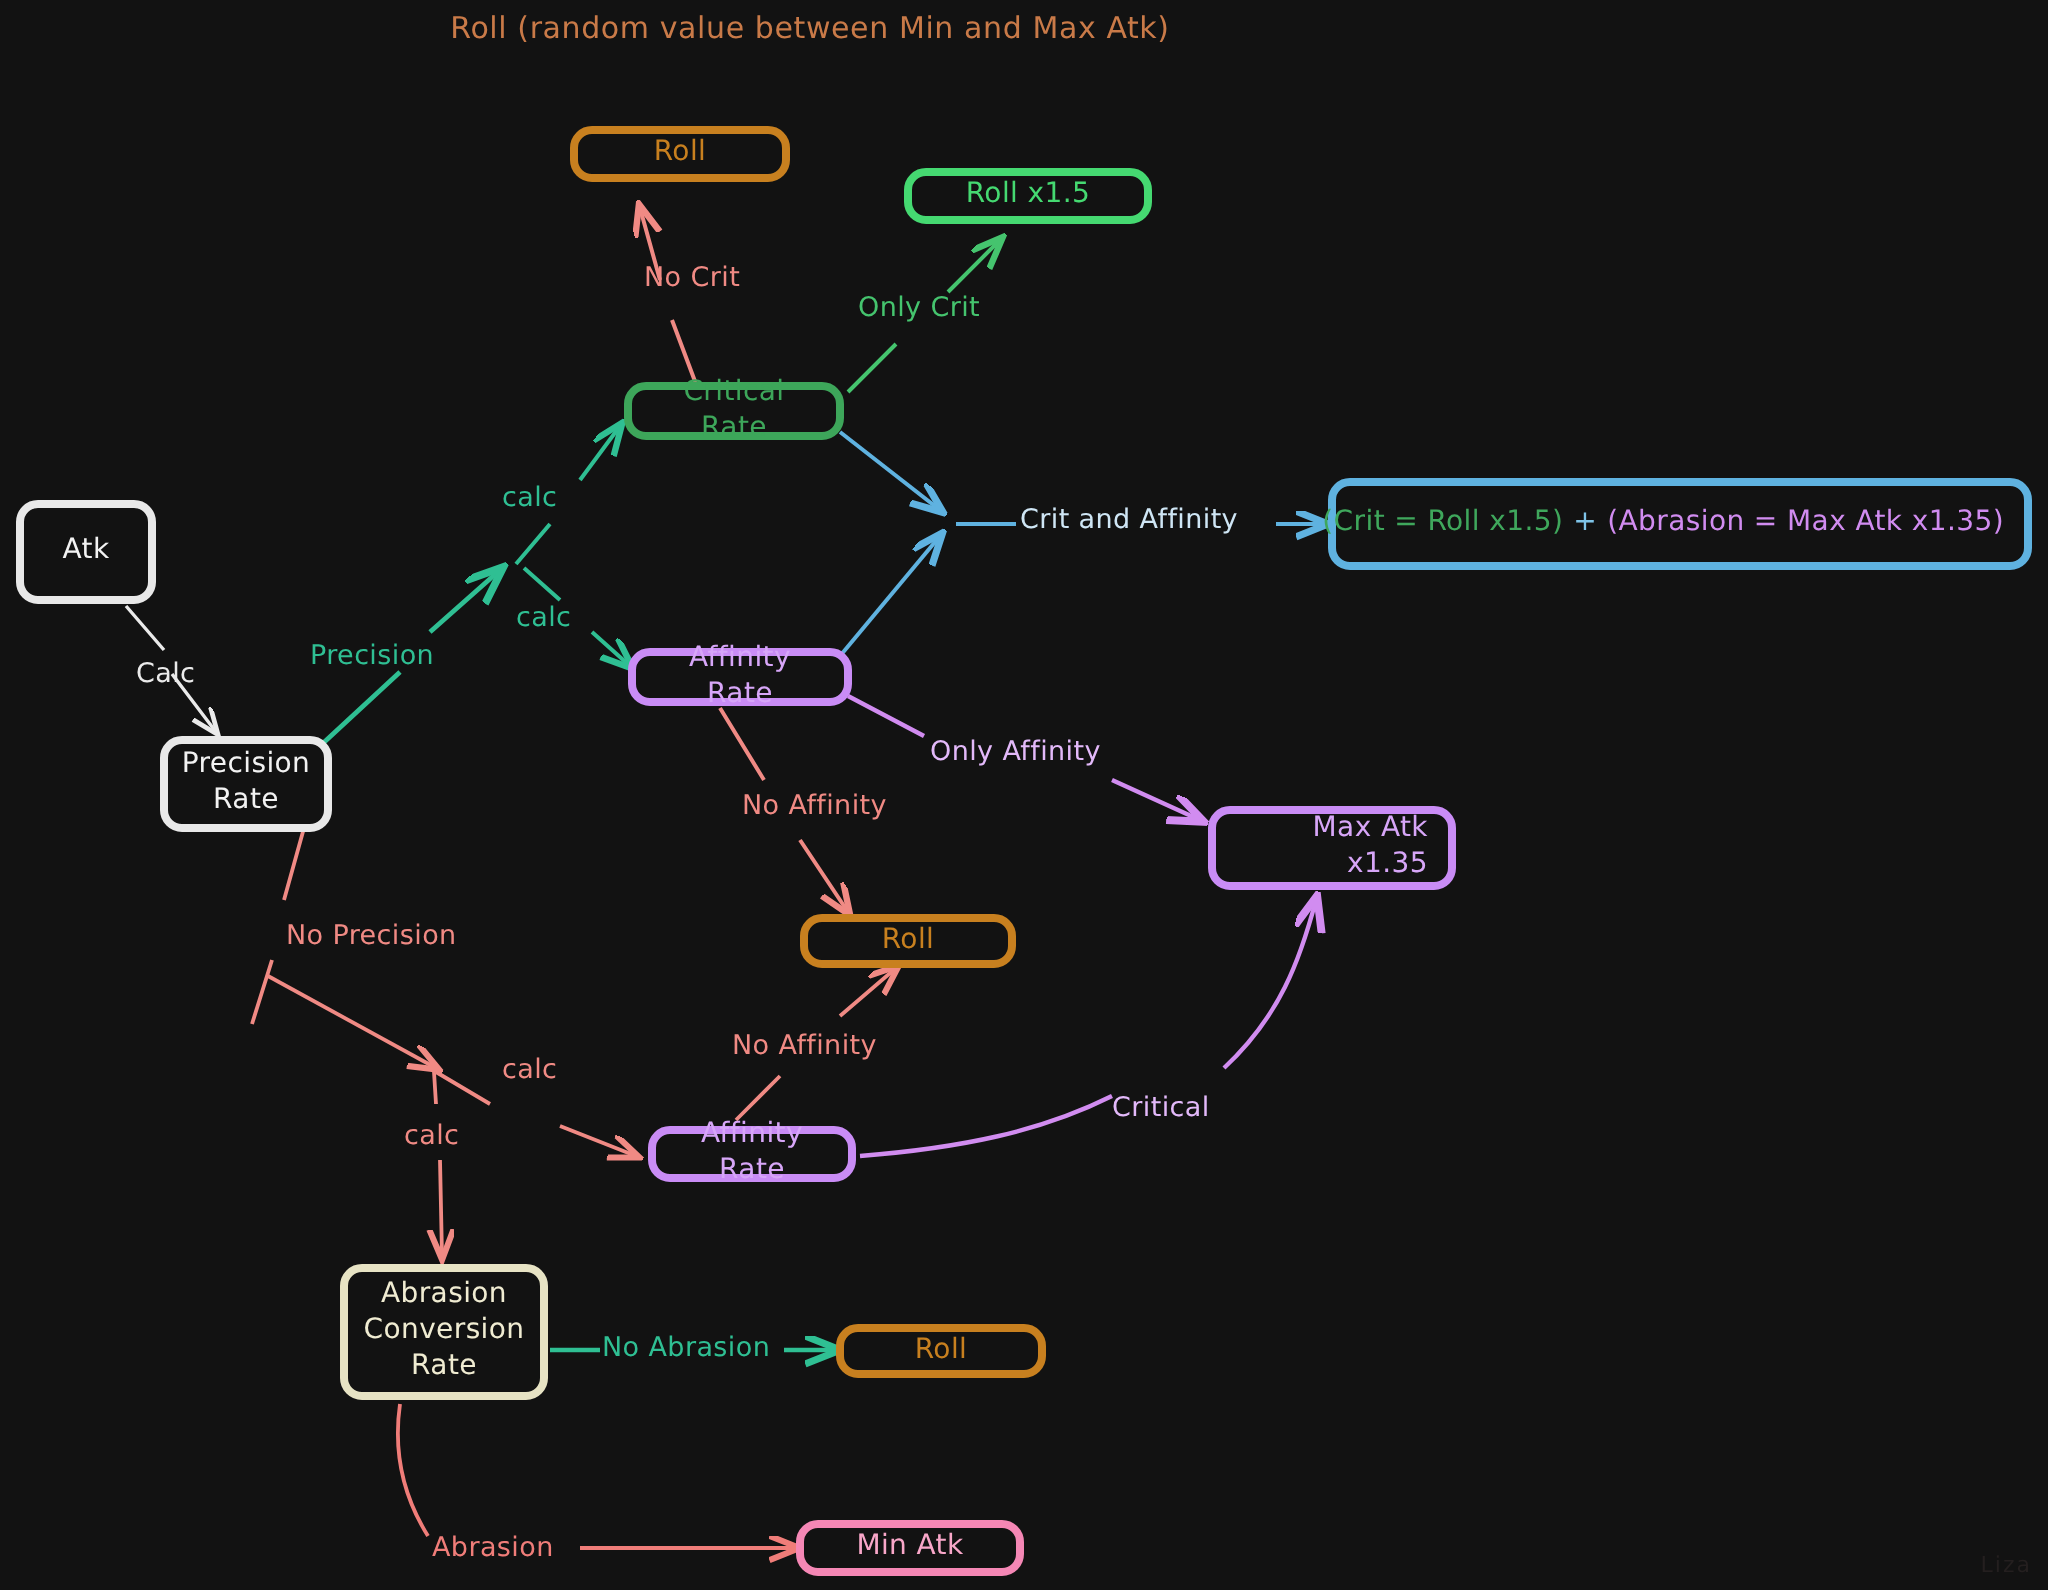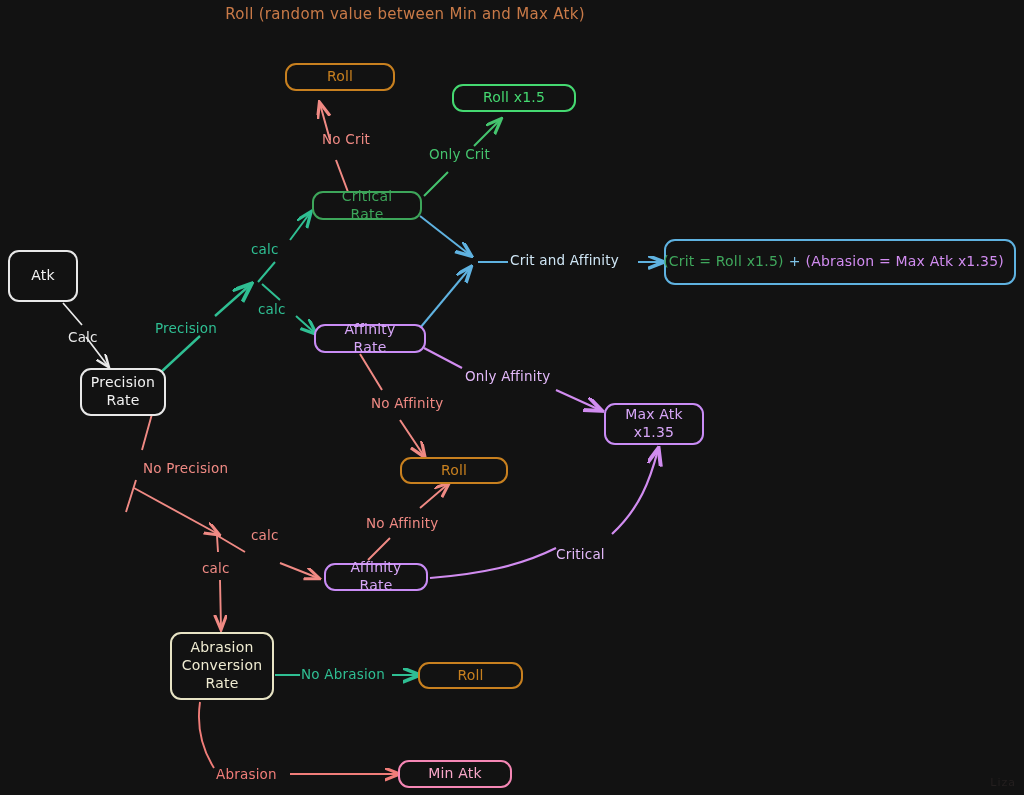--- a/index.html
+++ b/index.html
@@ -12,21 +12,21 @@
 
   .title{
     position:absolute;left:0;top:5px;width:1024px;text-align:center;
     font-size:15px;color:#c97a48;letter-spacing:.3px;padding-left:20px;
   }
   .title span{display:inline-block;transform:translateX(-127px);}
 
   .node{
     position:absolute;box-sizing:border-box;
     display:flex;align-items:center;justify-content:center;
-    text-align:center;border-radius:11px;border:2px solid #1d4ed8;
+    text-align:center;border-radius:11px;border:4px solid #1d4ed8;
     background:#121212;font-size:14px;line-height:1.28;
     letter-spacing:.2px;padding:4px 10px;white-space:pre-line;
   }
   .n-white{border-color:#e8e8e8;color:#f2f2f2;}
   .n-orange{border-color:#c8801f;color:#c8801f;}
   .n-green{border-color:#3da65a;color:#3da65a;}
   .n-brightgreen{border-color:#45d971;color:#45d971;}
   .n-violet{border-color:#c98cf5;color:#d7a6f8;}
   .n-cream{border-color:#e7e3c4;color:#f0ecd2;}
   .n-pink{border-color:#f587b5;color:#f9a7c9;}
@@ -149,21 +149,21 @@
   </div>
 
   <div class="node n-violet" style="left:314px;top:324px;width:112px;height:29px;">
     <span>Affinity Rate</span>
   </div>
 
   <div class="node n-orange" style="left:400px;top:457px;width:108px;height:27px;">
     <span>Roll</span>
   </div>
 
-  <div class="node n-violet" style="left:604px;top:403px;width:100px;height:42px;">
+  <div class="node n-violet" style="left:604px;top:403px;width:124px;height:42px;text-align:right;">
     <span>Max Atk x1.35</span>
   </div>
 
   <div class="node n-violet" style="left:324px;top:563px;width:104px;height:28px;">
     <span>Affinity Rate</span>
   </div>
 
   <div class="node n-cream" style="left:170px;top:632px;width:104px;height:68px;">
     <span>Abrasion
 Conversion

